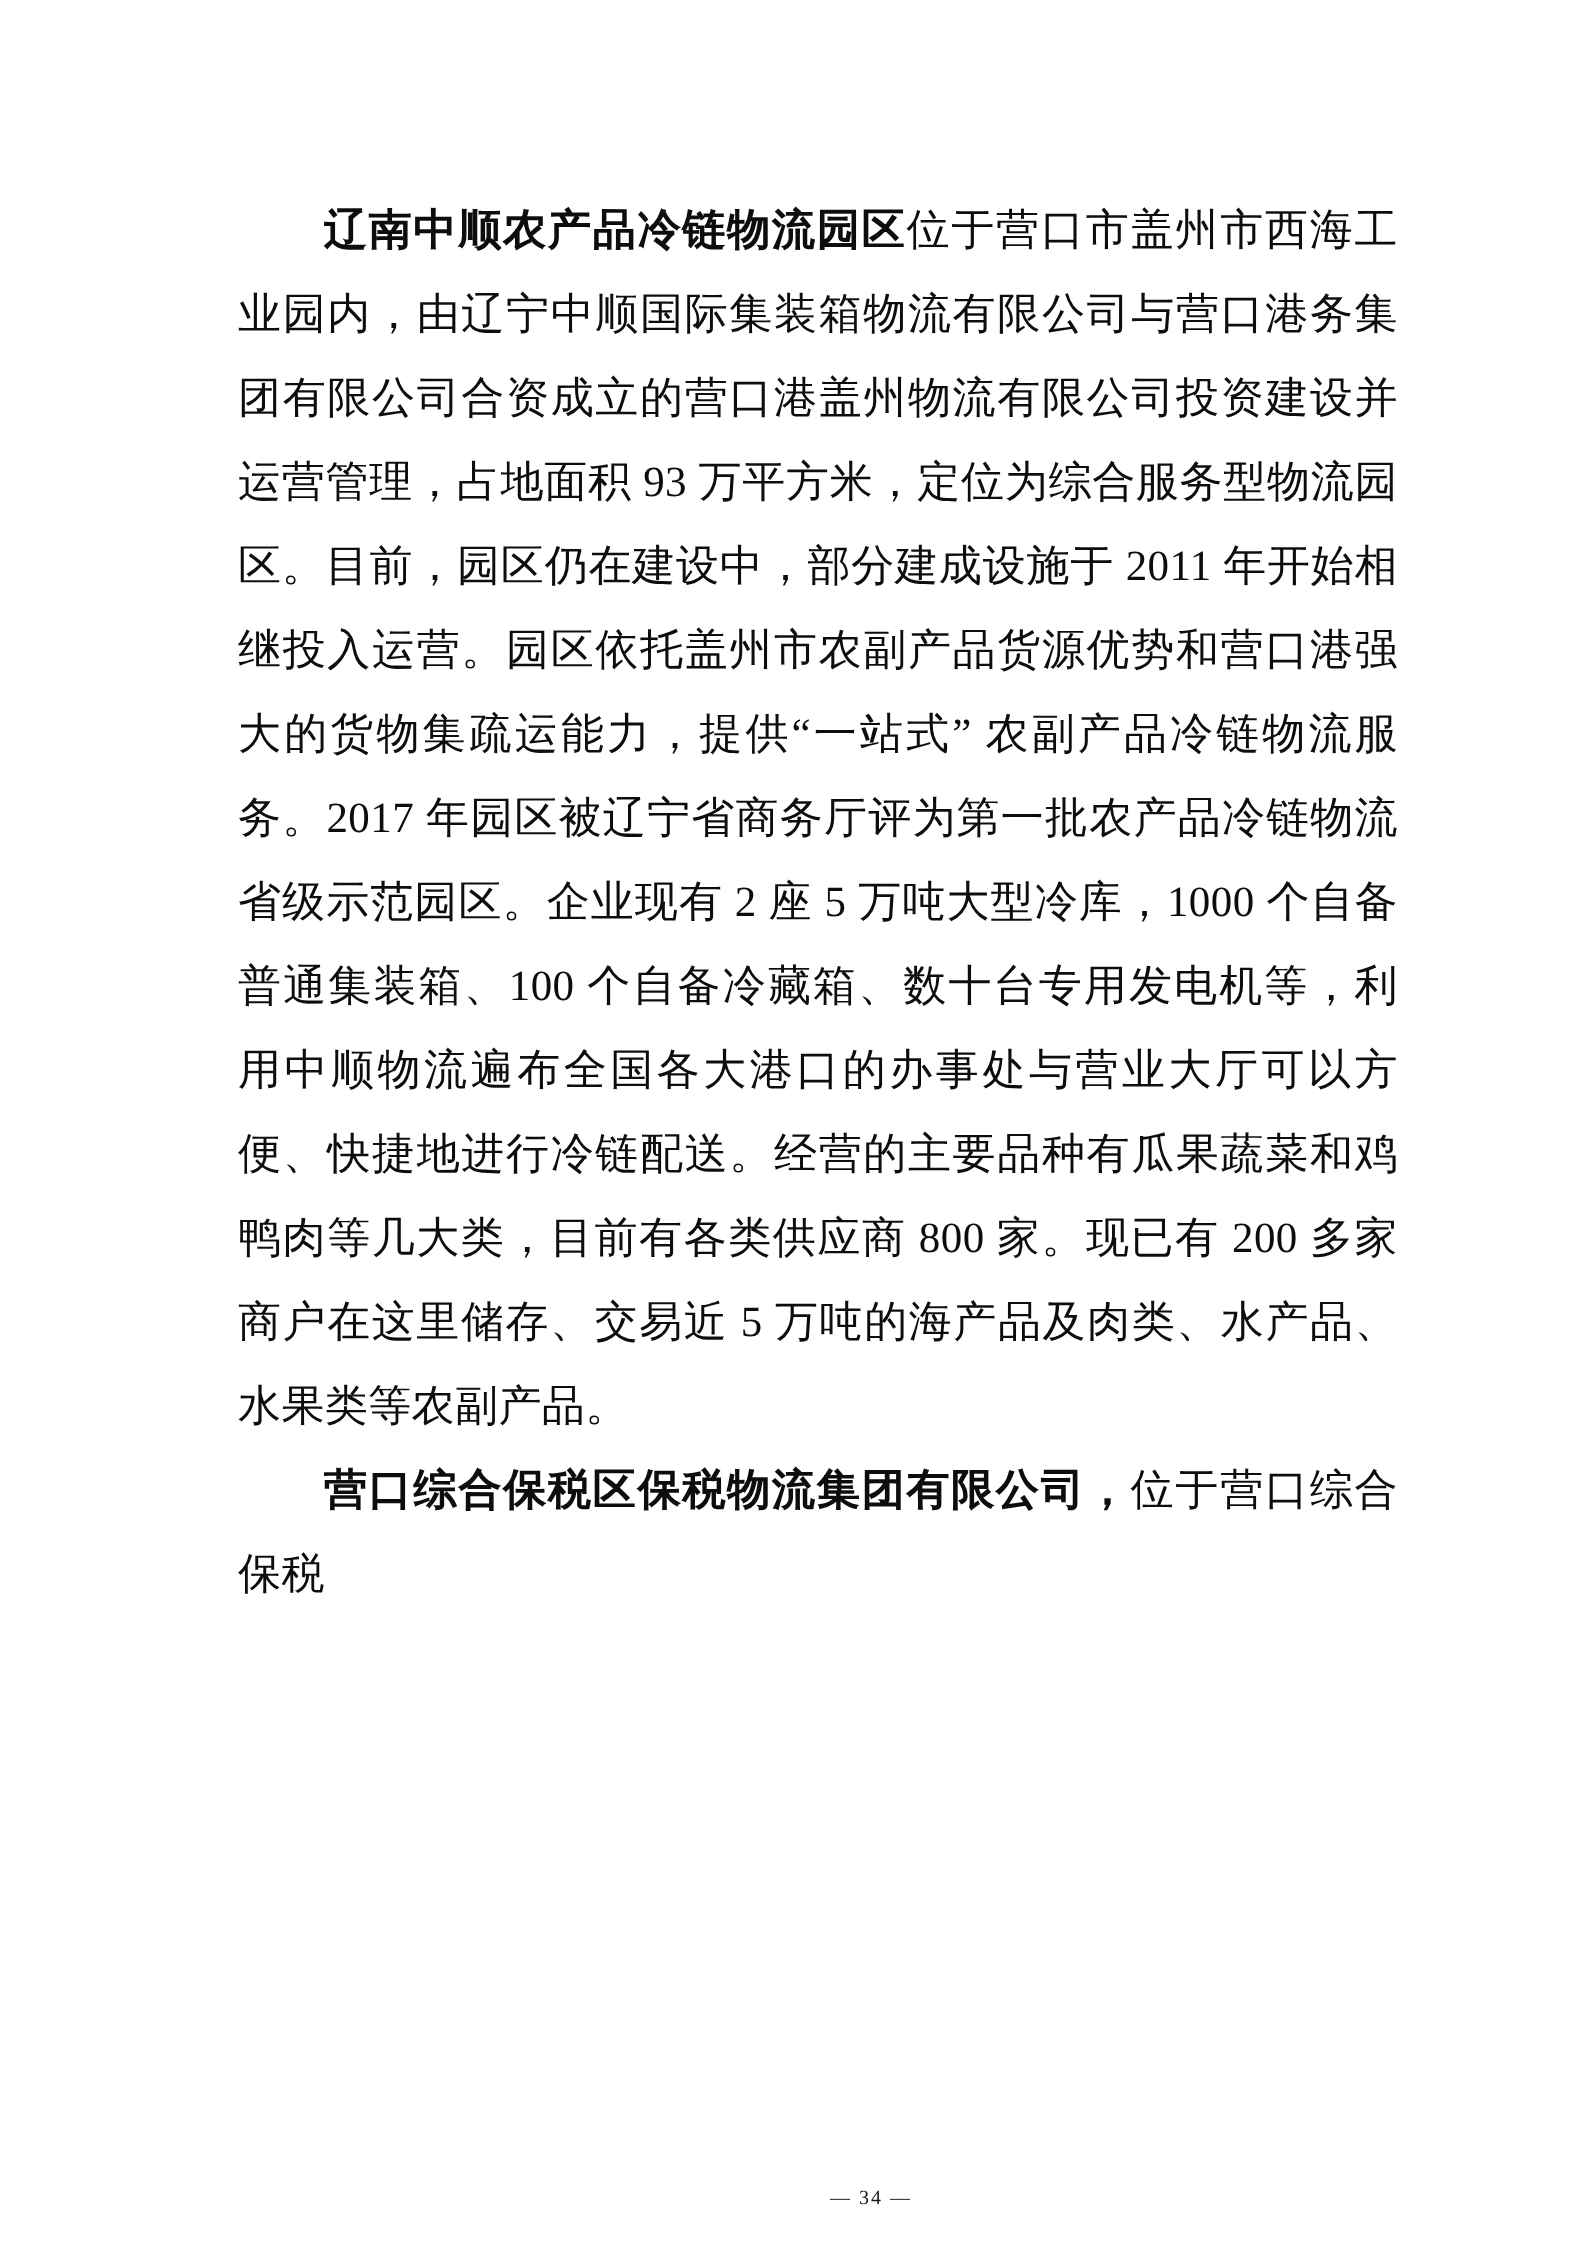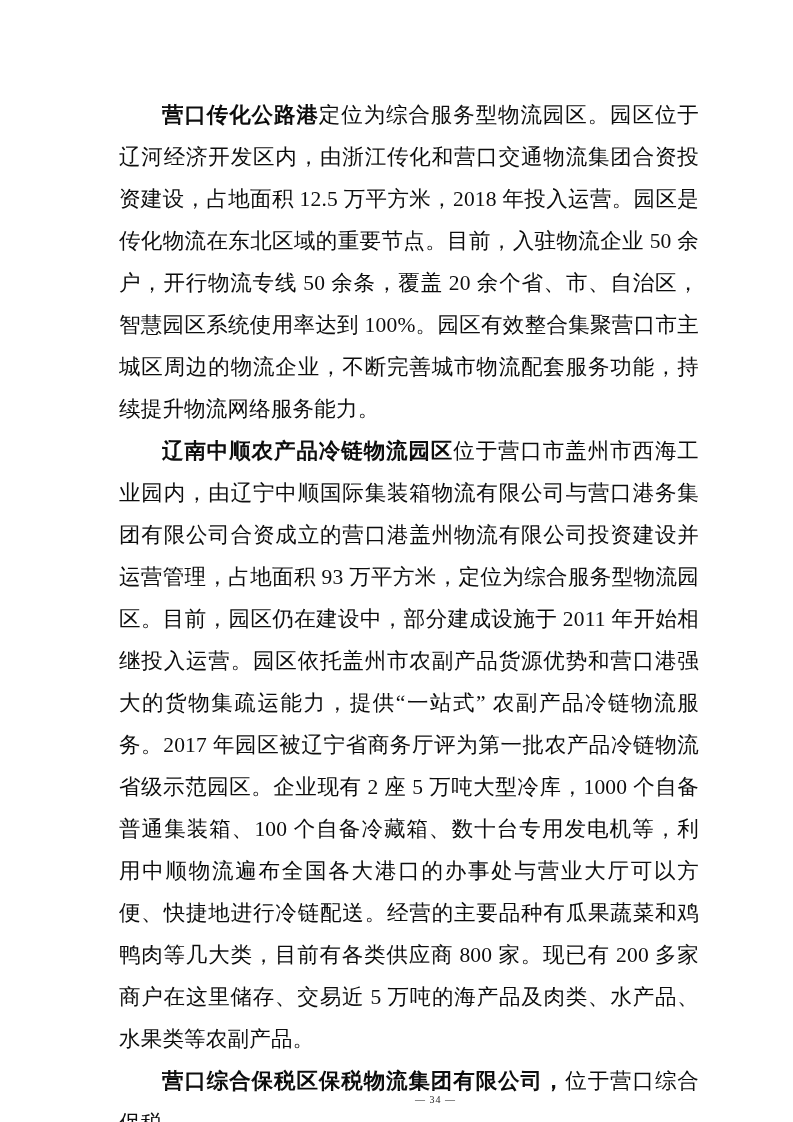--- a/index.html
+++ b/index.html
@@ -49,18 +49,17 @@
     color: #1a1a1a;
     letter-spacing: 1px;
     margin-left: 39px;
   }
 </style>
 </head>
 <body>
 
 <div class="page">
   <div class="content">
-    <p class="para"><b class="lead">营口传化公路港</b><span>定位为综合服务型物流园区。园区位于辽河经济开发区内，由浙江传化和营口交通物流集团合资投资建设，占地面积 12.5 万平方米，2018 年投入运营。园区是传化物流在东北区域的重要节点。目前，入驻物流企业 50 余户，开行物流专线 50 余条，覆盖 20 余个省、市、自治区，智慧园区系统使用率达到 100%。园区有效整合集聚营口市主城区周边的物流企业，不断完善城市物流配套服务功能，持续提升物流网络服务能力。</span></p>
     <p class="para"><b class="lead">辽南中顺农产品冷链物流园区</b><span>位于营口市盖州市西海工业园内，由辽宁中顺国际集装箱物流有限公司与营口港务集团有限公司合资成立的营口港盖州物流有限公司投资建设并运营管理，占地面积 93 万平方米，定位为综合服务型物流园区。目前，园区仍在建设中，部分建成设施于 2011 年开始相继投入运营。园区依托盖州市农副产品货源优势和营口港强大的货物集疏运能力，提供“一站式” 农副产品冷链物流服务。2017 年园区被辽宁省商务厅评为第一批农产品冷链物流省级示范园区。企业现有 2 座 5 万吨大型冷库，1000 个自备普通集装箱、100 个自备冷藏箱、数十台专用发电机等，利用中顺物流遍布全国各大港口的办事处与营业大厅可以方便、快捷地进行冷链配送。经营的主要品种有瓜果蔬菜和鸡鸭肉等几大类，目前有各类供应商 800 家。现已有 200 多家商户在这里储存、交易近 5 万吨的海产品及肉类、水产品、水果类等农副产品。</span></p>
     <p class="para"><b class="lead">营口综合保税区保税物流集团有限公司，</b><span>位于营口综合保税</span></p>
   </div>
   <div class="footer">— 34 —</div>
 </div>
 
 </body></html>

